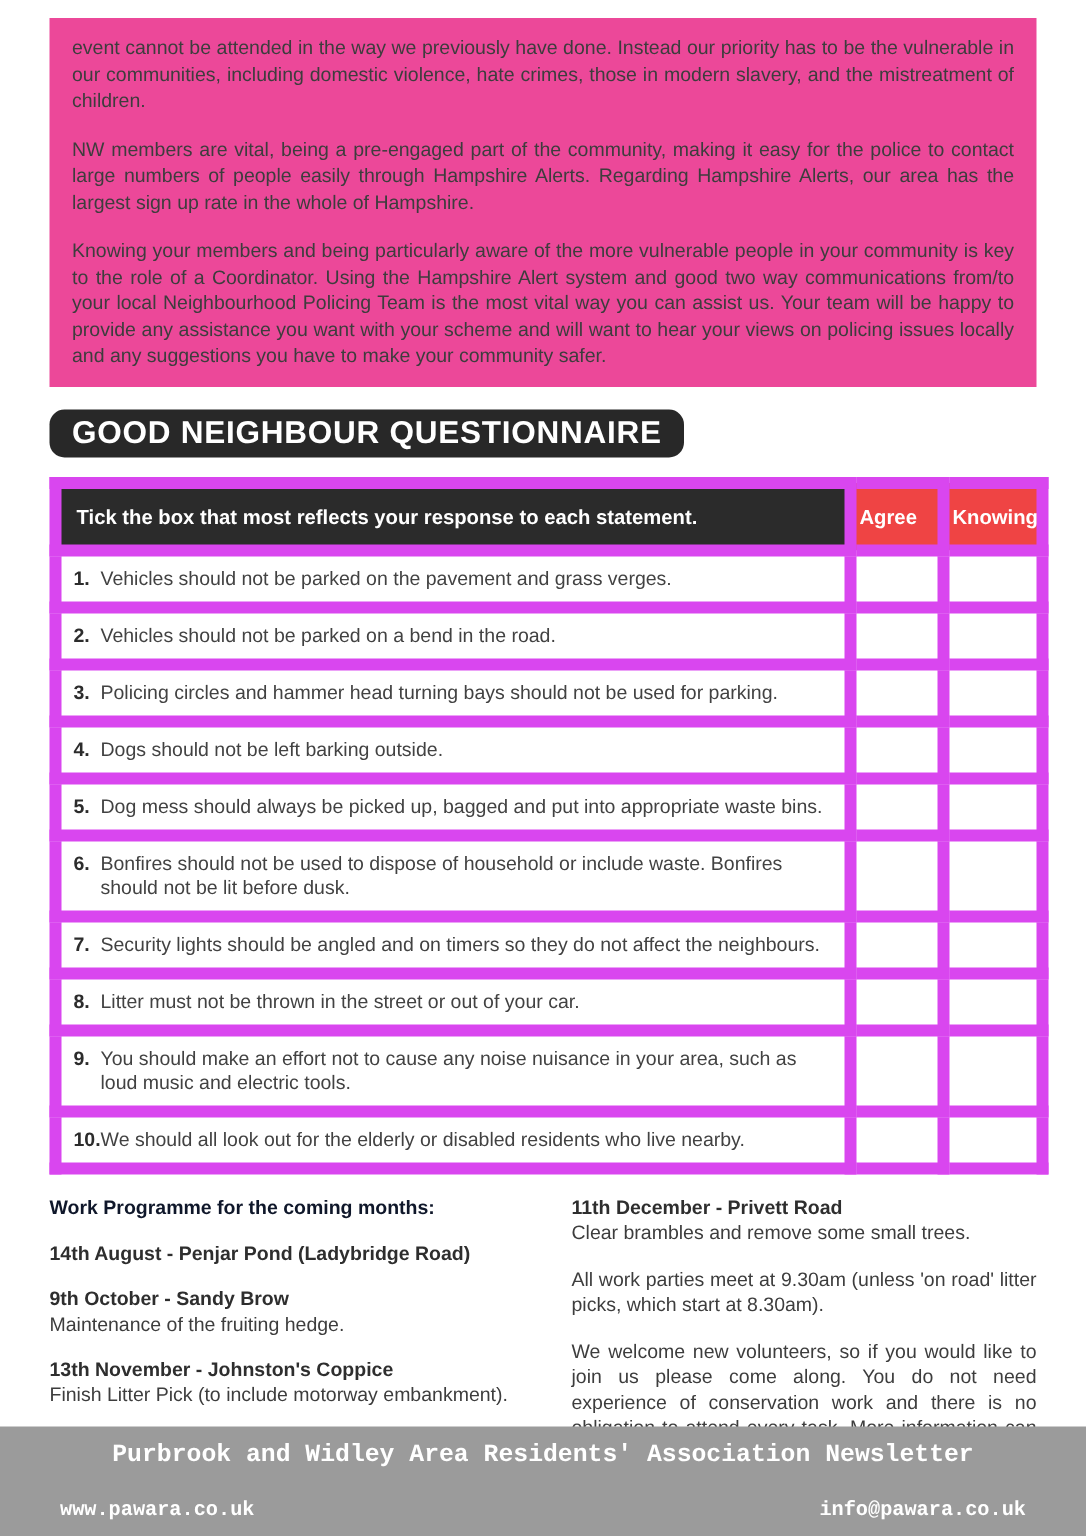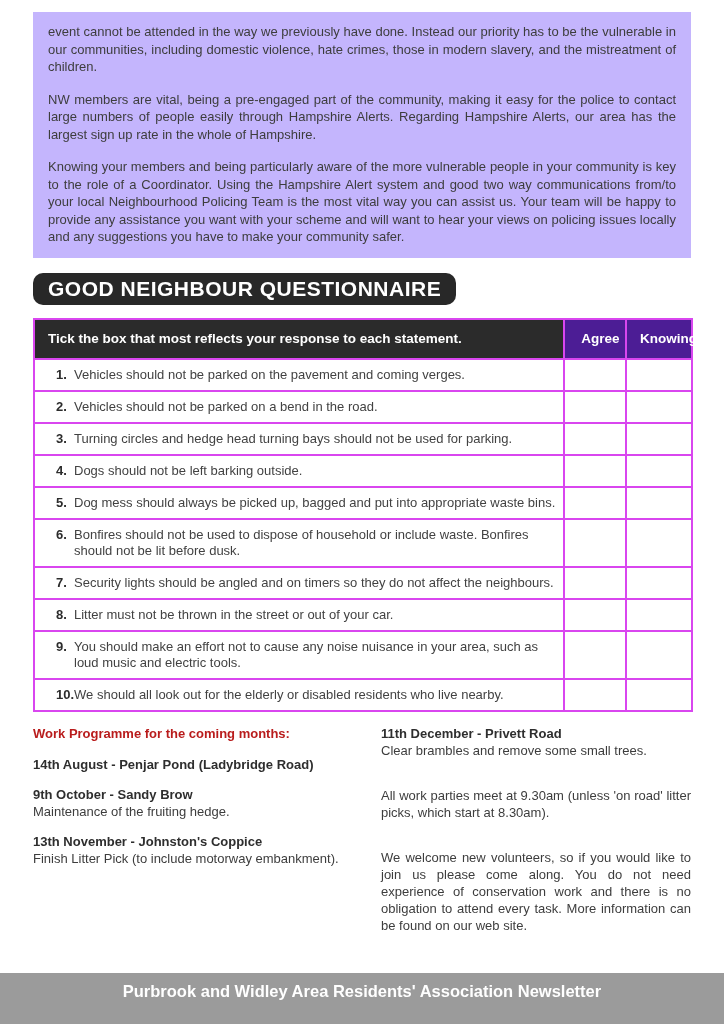--- a/index.html
+++ b/index.html
@@ -8,21 +8,21 @@
     position: relative;
     background: #ffffff;
     font-family: "Liberation Sans", sans-serif;
     color: #3a3a3a;
     overflow: hidden;
   }
   .page { padding: 12px 33px 0 33px; }
 
   
   .intro-box {
-    background: #c4b5fd;
+    background: #ec4899;
     padding: 11px 15px 12px 15px;
     font-size: 13px;
     line-height: 17.5px;
     color: #3d3d3d;
   }
   .intro-box p { text-align: justify; }
   .intro-box p + p { margin-top: 15px; }
 
   
   .black-pill {
@@ -37,36 +37,36 @@
   .gnq-title { margin-top: 15px; font-size: 21px; }
   .env-title { margin-top: 21px; font-size: 20px; }
 
   
   table.gnq {
     margin-top: 13px;
     width: 658px;
     border-collapse: collapse;
     table-layout: fixed;
   }
-  table.gnq th, table.gnq td { border: 2px solid #d946ef; padding-left: 13px; }
+  table.gnq th, table.gnq td { border: 8px solid #d946ef; }
   th.hdr-stmt {
     background: #2b2b2b;
     color: #ffffff;
     font-size: 13.5px;
     font-weight: bold;
     text-align: left;
     padding: 11px 6px 11px 10px;
     height: 40px;
   }
   th.hdr-col {
-    background: #4c1d95;
+    background: #ef4444;
     color: #ffffff;
     font-size: 13.5px;
     font-weight: bold;
-    text-align: center;
+    text-align: left;
     padding: 11px 2px;
   }
   td.stmt {
     font-size: 13px;
     line-height: 16px;
     color: #424242;
     padding: 7px 6px 7px 0;
     vertical-align: middle;
   }
   td.stmt .row-flex { display: flex; }
@@ -97,33 +97,34 @@
   .env-cols {
     margin-top: 13px;
     display: flex;
     gap: 30px;
     font-size: 13px;
     line-height: 17px;
     color: #3d3d3d;
   }
   .env-col-left  { width: 318px; flex: 0 0 318px; }
   .env-col-right { width: 310px; flex: 0 0 310px; }
-  .env-intro { font-weight: bold; margin-bottom: 14px; color: #b91c1c; }
+  .env-intro { font-weight: bold; margin-bottom: 14px; color: #0f172a; }
   .env-event { margin-bottom: 13px; }
   .env-event .ev-head { font-weight: bold; color: #2e2e2e; }
-  .env-note { margin-top: 28px; text-align: justify; }
+  .env-note { margin-top: 14px; text-align: justify; }
 
   
   .footer {
     position: absolute;
     left: 0; bottom: 0;
     width: 724px;
-    height: 51px;
+    height: 73px;
     background: #9b9b9b;
     color: #ffffff;
+    font-family: Liberation Mono, monospace;
   }
   .footer-title {
     text-align: center;
     font-weight: bold;
     font-size: 16.5px;
     padding-top: 9px;
   }
   .footer-links {
     display: flex;
     justify-content: space-between;
@@ -155,41 +156,41 @@
     <tbody>
         <tr>
       <th class="hdr-stmt">Tick the box that most reflects your response to each statement.</th>
       <th class="hdr-col">Agree</th>
       <th class="hdr-col">Knowing</th>
     </tr>
     <tr>
       <td class="stmt">
             <div class="row-flex">
               <span class="num">1.</span>
-              <span class="txt">Vehicles should not be parked on the pavement and coming verges.</span>
+              <span class="txt">Vehicles should not be parked on the pavement and grass verges.</span>
             </div>
           </td>
       <td class="tick"></td>
       <td class="tick"></td>
     </tr>
     <tr>
       <td class="stmt">
             <div class="row-flex">
               <span class="num">2.</span>
               <span class="txt">Vehicles should not be parked on a bend in the road.</span>
             </div>
           </td>
       <td class="tick"></td>
       <td class="tick"></td>
     </tr>
     <tr>
       <td class="stmt">
             <div class="row-flex">
               <span class="num">3.</span>
-              <span class="txt">Turning circles and hedge head turning bays should not be used for parking.</span>
+              <span class="txt">Policing circles and hammer head turning bays should not be used for parking.</span>
             </div>
           </td>
       <td class="tick"></td>
       <td class="tick"></td>
     </tr>
     <tr>
       <td class="stmt">
             <div class="row-flex">
               <span class="num">4.</span>
               <span class="txt">Dogs should not be left barking outside.</span>

